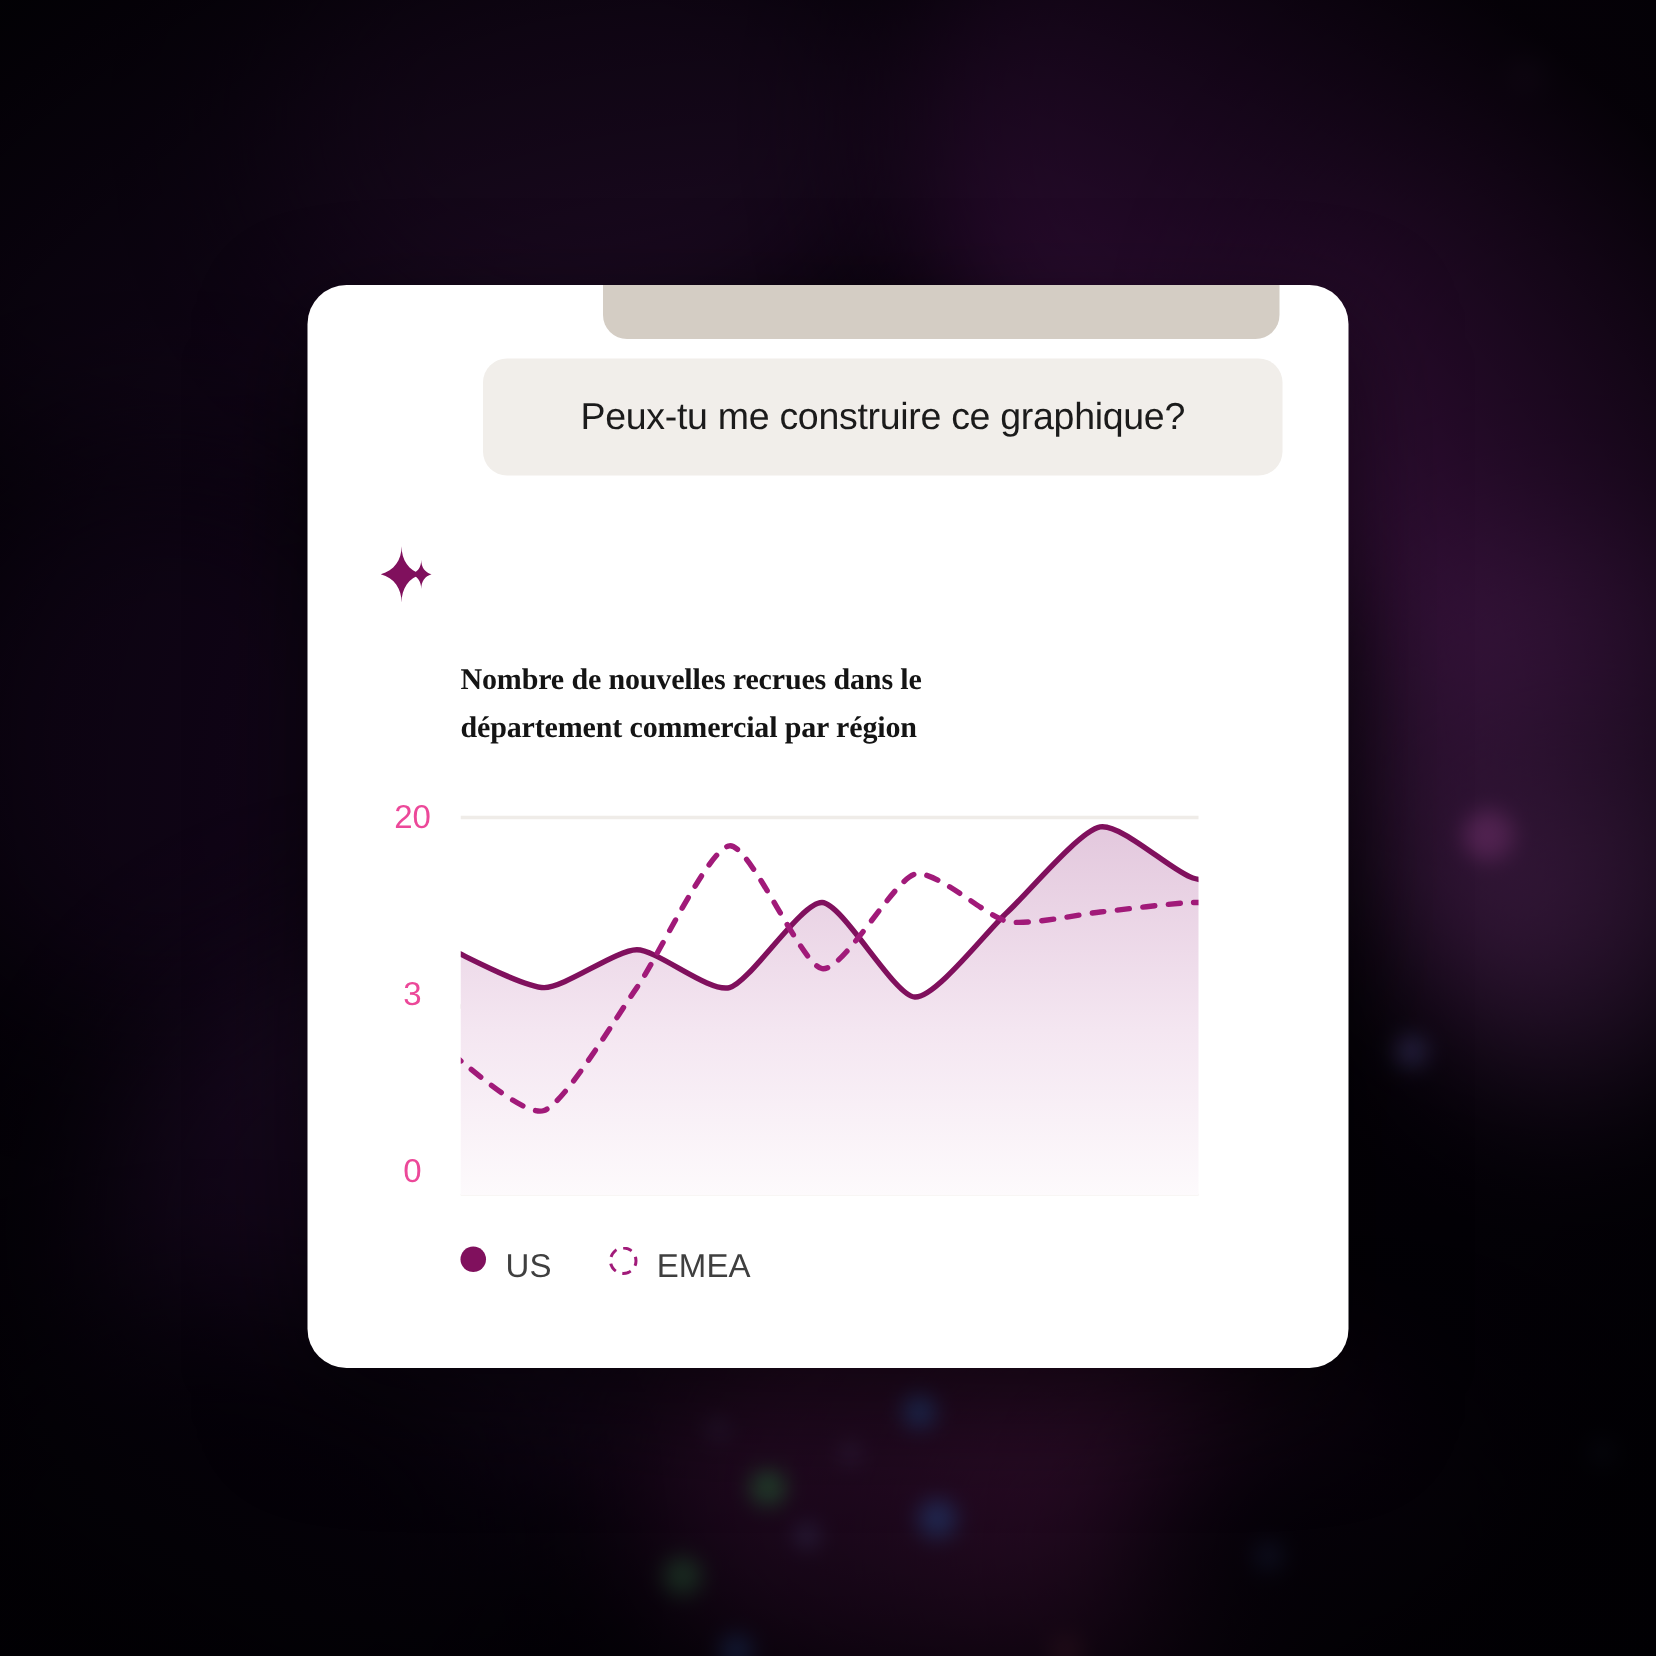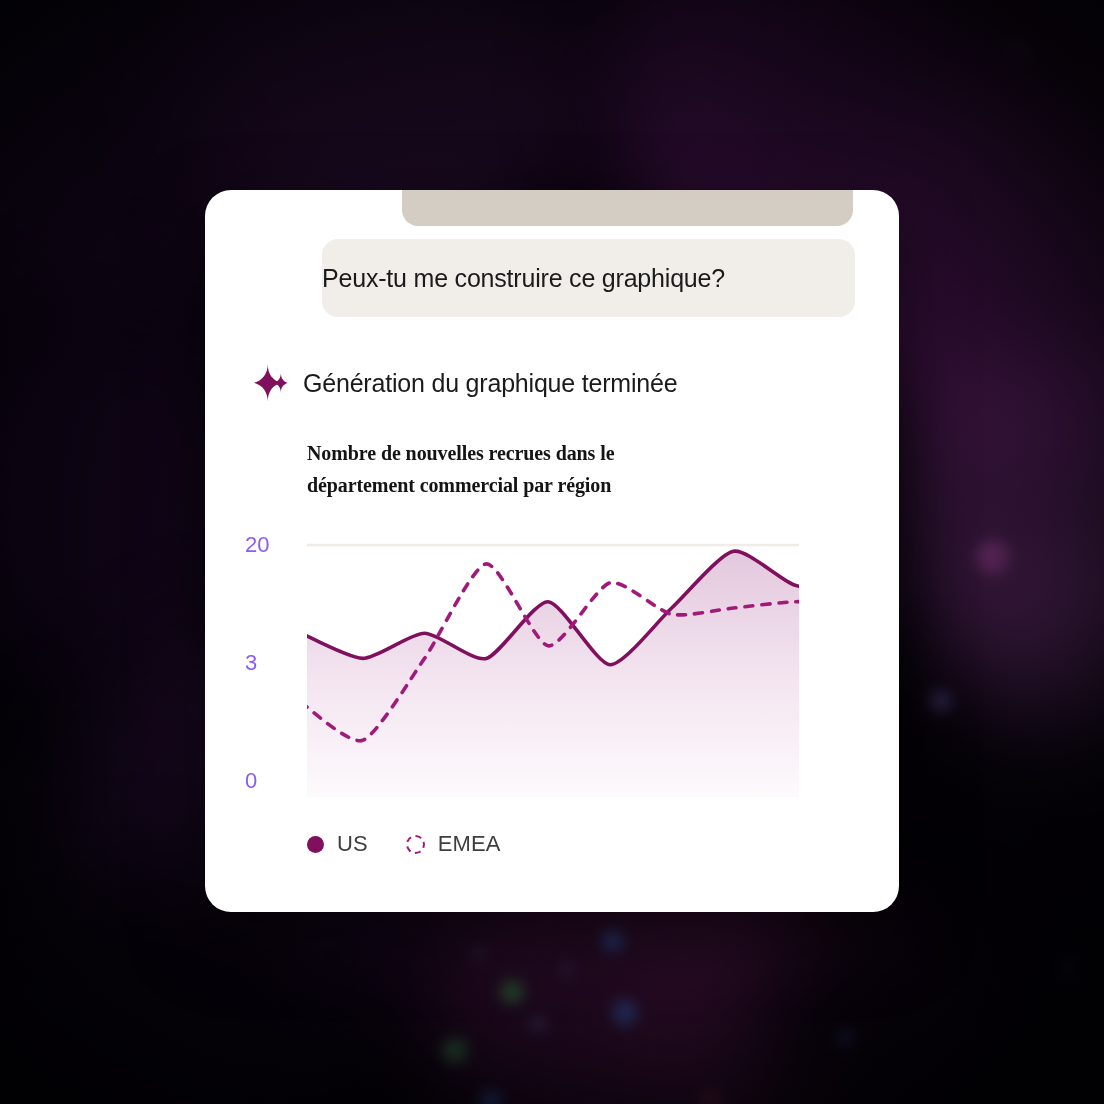--- a/index.html
+++ b/index.html
@@ -34,21 +34,21 @@
     width:451px; height:46px;
     background:#d4cdc4;
     border-radius:0 0 16px 16px;
   }
 
   
   .msg-bubble {
     position:absolute; left:117px; top:49px;
     width:533px; height:78px;
     background:#f1eeea; border-radius:16px;
-    display:flex; align-items:center; justify-content:flex-start;
+    display:flex; align-items:center; justify-content:center;
   }
   .msg-text {
     font-size:25px; color:#1b1b1b; letter-spacing:-0.2px;
   }
 
   
   .status-row {
     position:absolute; left:46px; top:173px;
     display:flex; align-items:center; gap:14px;
   }
@@ -59,33 +59,33 @@
   .chart-block { position:absolute; left:102px; top:248px; right:0; }
   .chart-title {
     font-size:20px; font-weight:bold; color:#141414;
     line-height:1.58; letter-spacing:-0.1px; width:420px;font-family:Liberation Serif, serif;
   }
 
   .plot-wrap { position:relative; margin-top:28px; width:592px; height:260px; }
   .plot-svg  { position:absolute; left:0; top:0; }
 
   .ytick {
-    position:absolute; right:594px; width:60px; text-align:left;
-    font-size:22px; color:#8b5cf6; transform:translateY(-50%);
+    position:absolute; right:594px; width:60px; text-align:center;
+    font-size:22px; color:#ec4899; transform:translateY(-50%);
   }
   .ytick.t20 { top:16px; }
   .ytick.t10 { top:134px; }
   .ytick.t0  { top:252px; }
 
   
   .legend {
     position:absolute; left:102px; top:641px;
     display:flex; align-items:center; gap:38px;
   }
-  .legend-item { display:flex; align-items:center; gap:13px; }
+  .legend-item { display:flex; align-items:flex-start; gap:13px; }
   .legend-label { font-size:22px; color:#3f3f3f; letter-spacing:0.1px; }
   .sw-solid {
     width:17px; height:17px; border-radius:50%;
     background:#80105d;
   }
   .sw-dashed {
     width:19px; height:19px; border-radius:50%;
     border:2.6px dashed #a11a79;
   }
 </style>
@@ -129,21 +129,20 @@
 
   <div class="msg-bubble">
     <span class="msg-text">Peux-tu me construire ce graphique?</span>
   </div>
 
   <div class="status-row">
     <svg class="sparkle" viewBox="0 0 40 42">
       <path d="M17.6 1.2 C17.6 11.0 12.4 18.2 3.0 20.8 C12.4 23.4 17.6 30.8 17.6 40.6 C17.6 30.8 22.6 23.4 31.6 20.8 C22.6 18.2 17.6 11.0 17.6 1.2 Z" fill="#80105d"></path>
       <path d="M31.4 10.6 C31.4 16.0 34.0 19.4 38.6 20.9 C34.0 22.4 31.4 25.8 31.4 31.2 C31.4 25.8 28.7 22.4 24.2 20.9 C28.7 19.4 31.4 16.0 31.4 10.6 Z" fill="#80105d"></path>
     </svg>
-    <span class="status-text">Génération du graphique terminée</span>
   </div>
 
   <div class="chart-block">
     <div class="chart-title">Nombre de nouvelles recrues dans le département commercial par région</div>
 
     <div class="plot-wrap">
       <span class="ytick t20">20</span>
       <span class="ytick t10">3</span>
       <span class="ytick t0">0</span>
 

